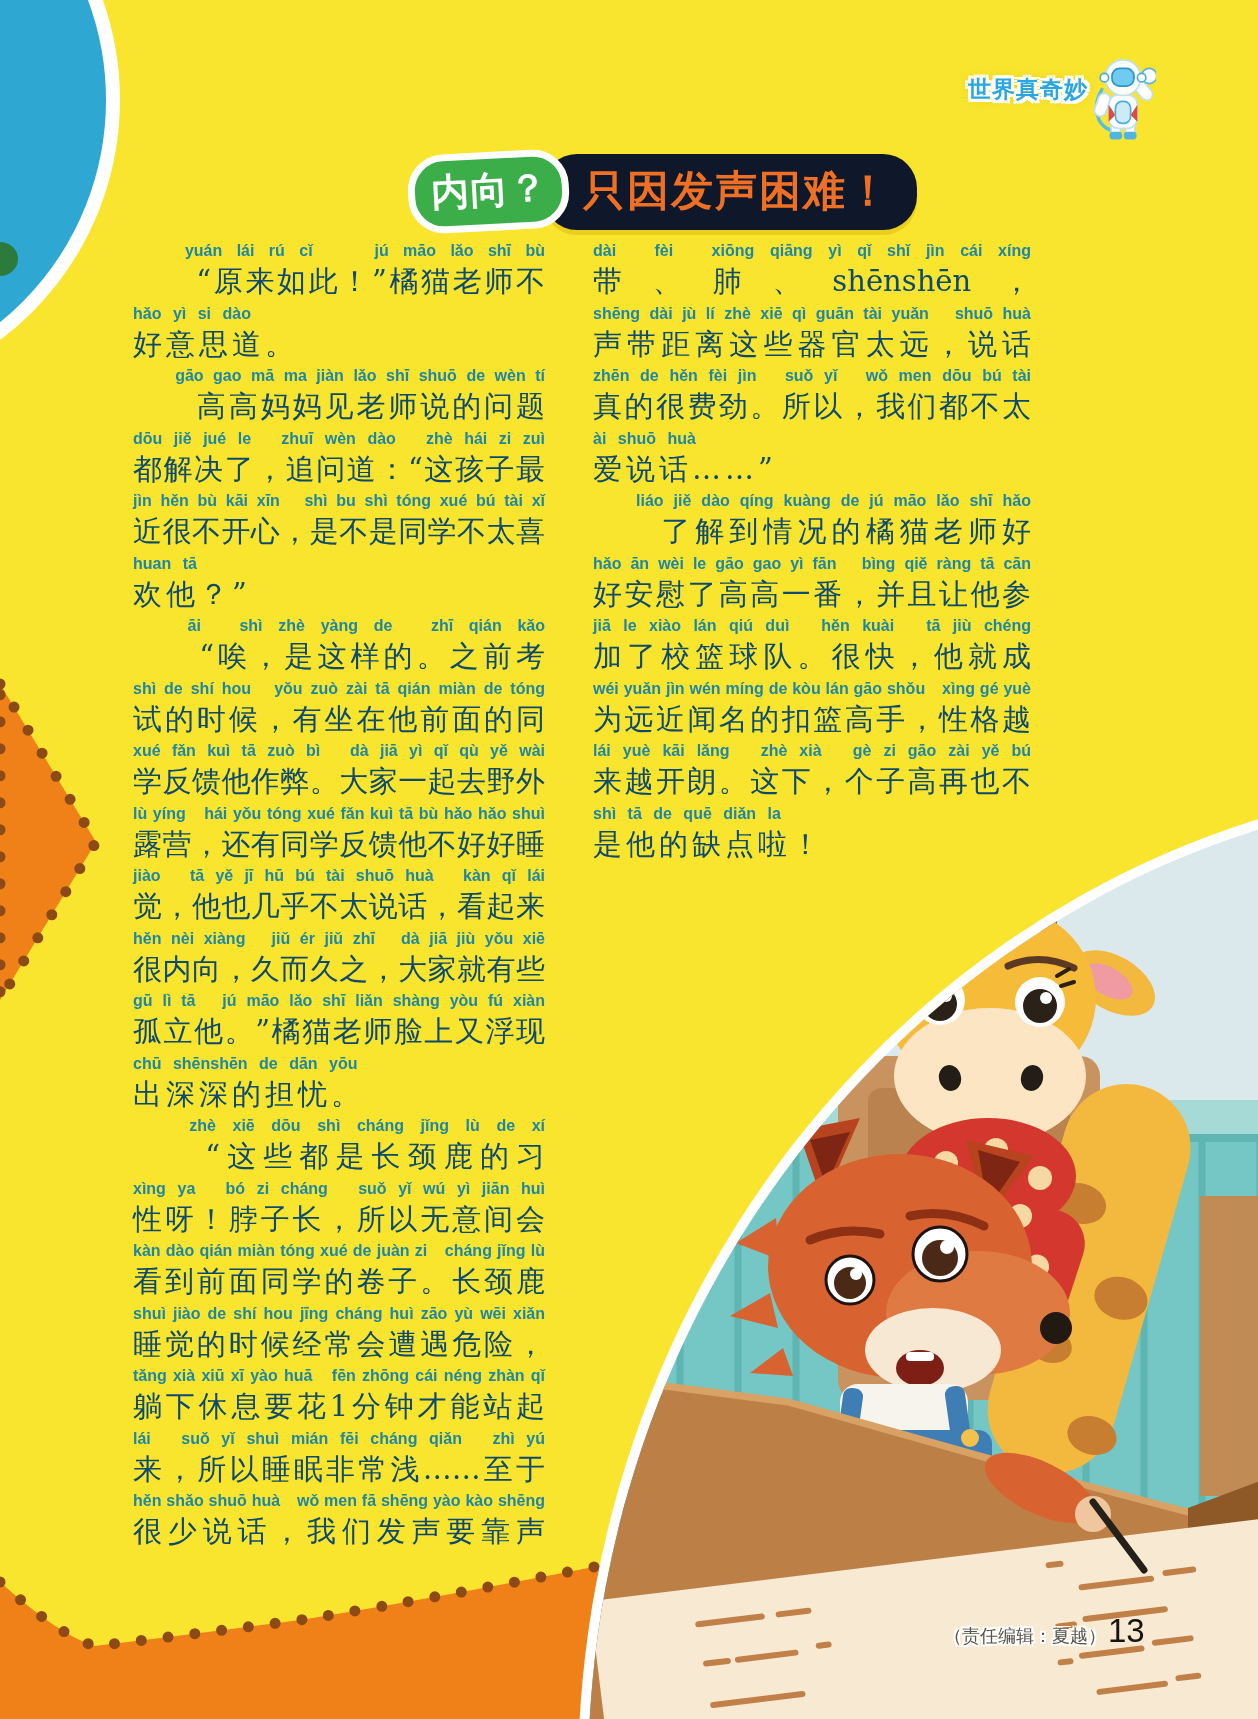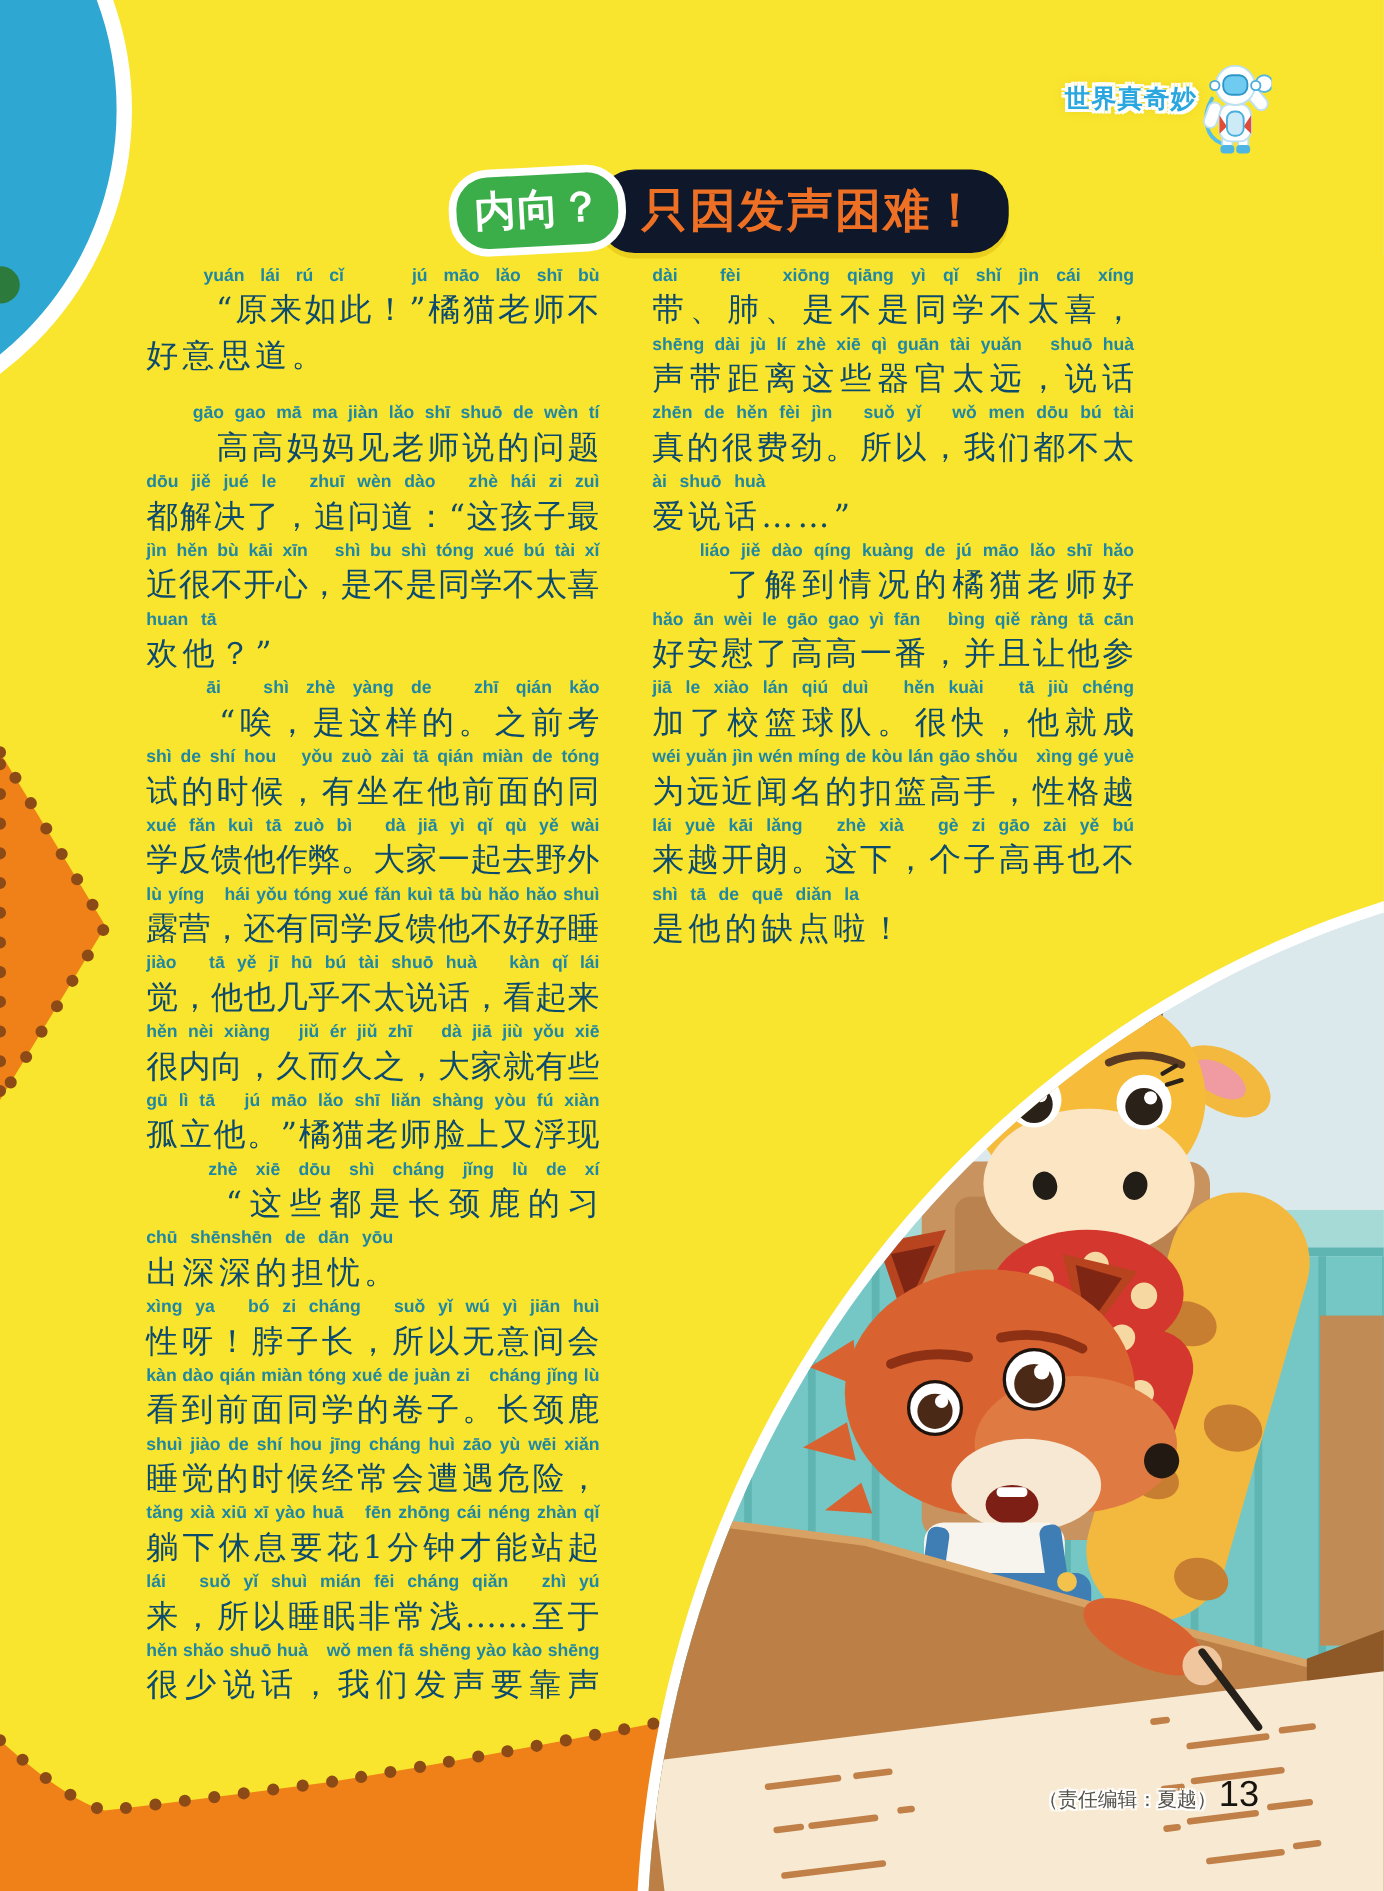--- a/index.html
+++ b/index.html
@@ -262,20 +262,21 @@
 </div>
 
 <div class="column column-left">
 
     <div class="text-line">
       <div class="pinyin">　　yuán lái rú cǐ　　jú māo lǎo shī bù</div>
       <div class="hanzi">　　“原来如此！”橘猫老师不</div>
     </div>
 
     <div class="text-line start">
+      <div class="pinyin">hǎo yì si dào</div>
       <div class="hanzi">好意思道。</div>
     </div>
 
     <div class="text-line">
       <div class="pinyin">　　gāo gao mā ma jiàn lǎo shī shuō de wèn tí</div>
       <div class="hanzi">　　高高妈妈见老师说的问题</div>
     </div>
 
     <div class="text-line">
       <div class="pinyin">dōu jiě jué le　zhuī wèn dào　zhè hái zi zuì</div>
@@ -320,31 +321,31 @@
     <div class="text-line">
       <div class="pinyin">hěn nèi xiàng　jiǔ ér jiǔ zhī　dà jiā jiù yǒu xiē</div>
       <div class="hanzi">很内向，久而久之，大家就有些</div>
     </div>
 
     <div class="text-line">
       <div class="pinyin">gū lì tā　jú māo lǎo shī liǎn shàng yòu fú xiàn</div>
       <div class="hanzi">孤立他。”橘猫老师脸上又浮现</div>
     </div>
 
-    <div class="text-line">
-      <div class="pinyin">　　zhè xiē dōu shì cháng jǐng lù de xí</div>
-      <div class="hanzi">　　“这些都是长颈鹿的习</div>
-    </div>
-
     <div class="text-line start">
       <div class="pinyin">chū shēnshēn de dān yōu</div>
       <div class="hanzi">出深深的担忧。</div>
     </div>
 
     <div class="text-line">
+      <div class="pinyin">　　zhè xiē dōu shì cháng jǐng lù de xí</div>
+      <div class="hanzi">　　“这些都是长颈鹿的习</div>
+    </div>
+
+    <div class="text-line">
       <div class="pinyin">xìng ya　bó zi cháng　suǒ yǐ wú yì jiān huì</div>
       <div class="hanzi">性呀！脖子长，所以无意间会</div>
     </div>
 
     <div class="text-line">
       <div class="pinyin">kàn dào qián miàn tóng xué de juàn zi　cháng jǐng lù</div>
       <div class="hanzi">看到前面同学的卷子。长颈鹿</div>
     </div>
 
     <div class="text-line">
@@ -365,21 +366,21 @@
     <div class="text-line">
       <div class="pinyin">hěn shǎo shuō huà　wǒ men fā shēng yào kào shēng</div>
       <div class="hanzi">很少说话，我们发声要靠声</div>
     </div>
   </div>
 
 <div class="column column-right">
 
     <div class="text-line">
       <div class="pinyin">dài　fèi　xiōng qiāng yì qǐ shǐ jìn cái xíng</div>
-      <div class="hanzi">带、肺、是不是同学不太喜，</div>
+      <div class="hanzi">带、肺、shēnshēn，</div>
     </div>
 
     <div class="text-line">
       <div class="pinyin">shēng dài jù lí zhè xiē qì guān tài yuǎn　shuō huà</div>
       <div class="hanzi">声带距离这些器官太远，说话</div>
     </div>
 
     <div class="text-line">
       <div class="pinyin">zhēn de hěn fèi jìn　suǒ yǐ　wǒ men dōu bú tài</div>
       <div class="hanzi">真的很费劲。所以，我们都不太</div>

